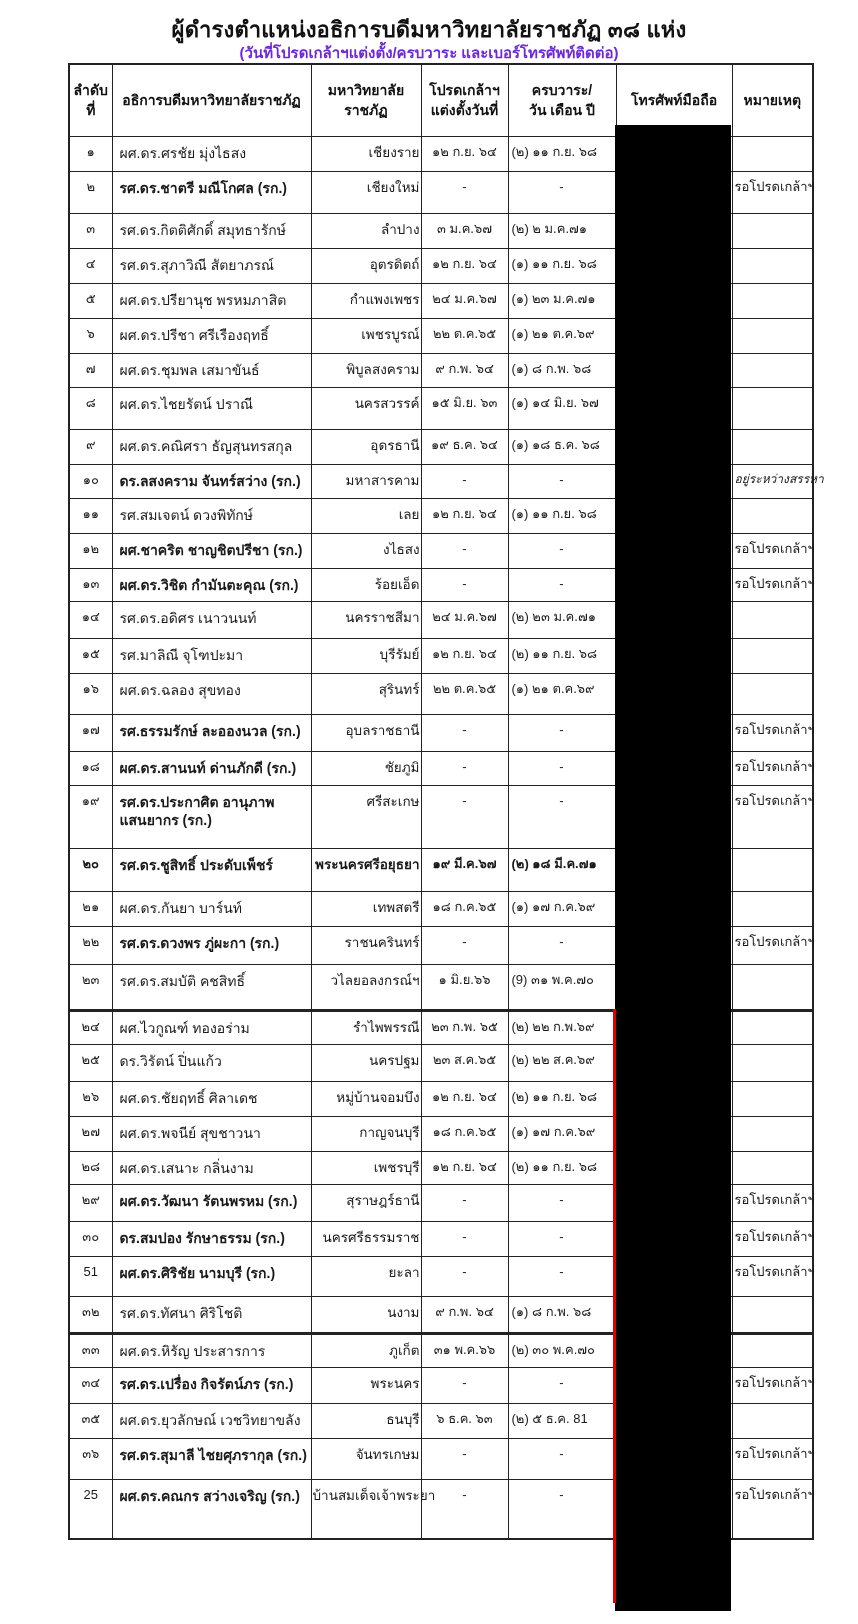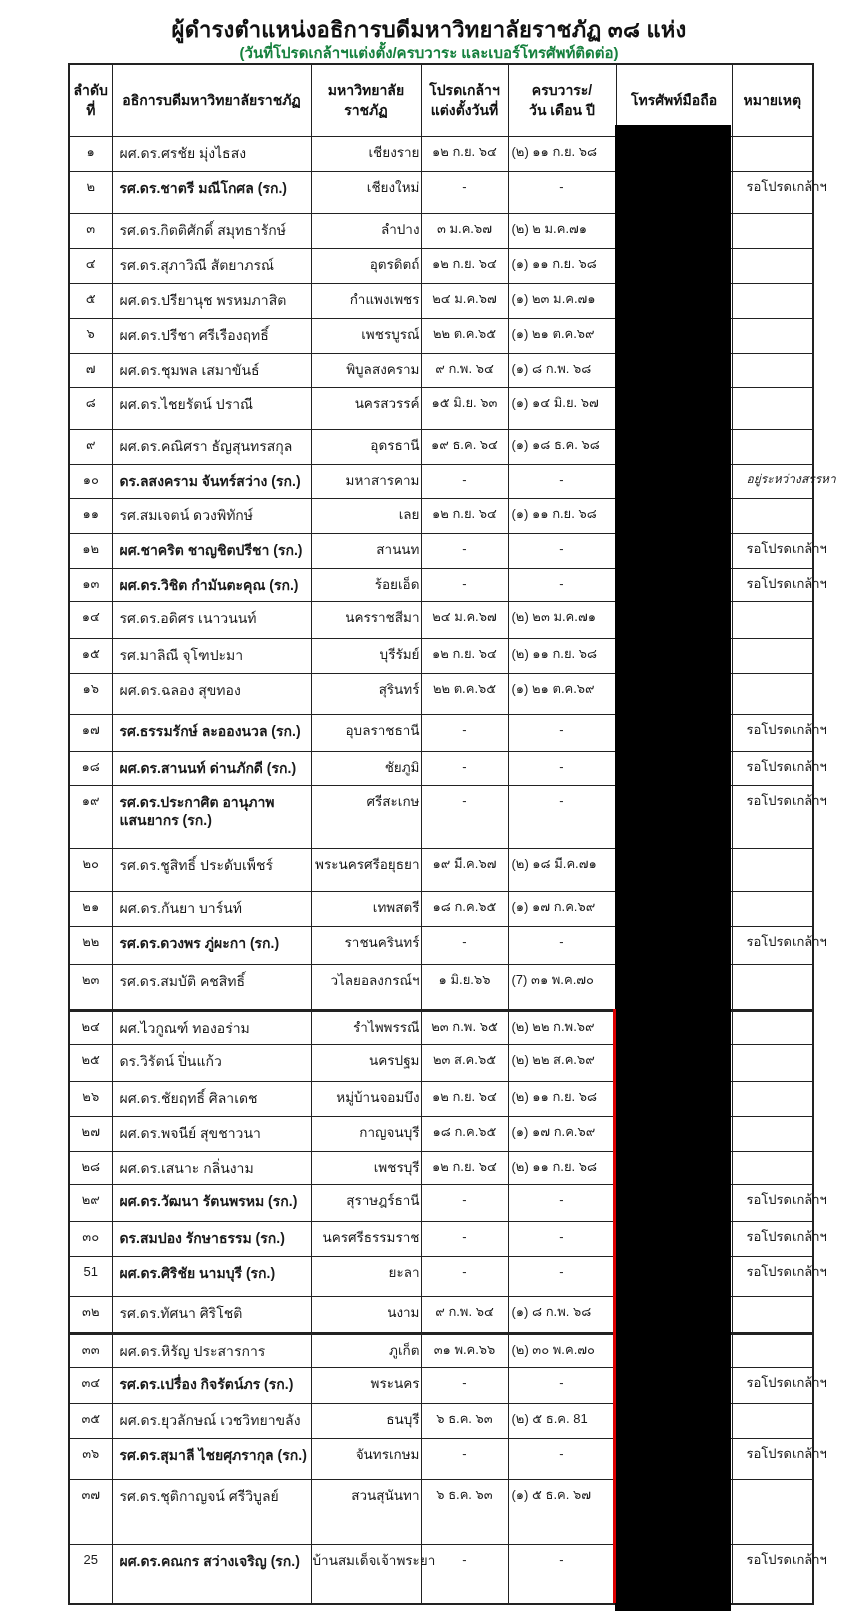--- a/index.html
+++ b/index.html
@@ -8,21 +8,21 @@
     font-family:"Liberation Sans","DejaVu Sans",sans-serif;color:#1a1a1a;
     overflow:hidden;
   }
   .page{position:absolute;inset:0;background:#fff;}
   .doc-title{
     position:absolute;top:12px;left:0;width:858px;text-align:center;
     font-size:22px;font-weight:bold;color:#111;letter-spacing:0.2px;
   }
   .doc-subtitle{
     position:absolute;top:41px;left:0;width:858px;text-align:center;
-    font-size:15px;font-weight:bold;color:#15803d;
+    font-size:15px;font-weight:bold;color:#6d28d9;
   }
   table.roster{
     position:absolute;left:68px;top:63px;width:744px;
     border-collapse:collapse;table-layout:fixed;
   }
   table.roster th,table.roster td{
     border:1px solid #222;vertical-align:top;overflow:visible;
   }
   table.roster{border:2px solid #222;}
   thead tr{height:72px;}
@@ -30,21 +30,21 @@
     font-weight:bold;font-size:14px;text-align:center;vertical-align:middle !important;
     white-space:pre-line;line-height:1.45;padding:2px;color:#111;
   }
   td{font-size:13px;line-height:1.3;padding-top:7px;}
   td.c-no{text-align:center;}
   td.c-name{text-align:left;padding-left:7px;padding-right:3px;font-size:14px;}
   td.c-univ{text-align:right;font-size:13.5px;white-space:nowrap;}
   td.c-app{text-align:center;white-space:nowrap;}
   td.c-term{text-align:left;padding-left:3px;white-space:nowrap;}
   td.c-term.ctr{text-align:center;padding-left:0;}
-  td.c-note{text-align:left;padding-left:14px;white-space:nowrap;}
+  td.c-note{text-align:left;padding-left:2px;white-space:nowrap;}
   td.c-note.italic{font-style:italic;font-size:12px;}
   tr.bold-row td.c-name{font-weight:bold;}
   tr.thick-top td{border-top-width:3px;}
   .redaction-box{
     position:absolute;left:615px;top:125px;width:116px;height:1486px;
     background:#000;z-index:5;
   }
   .red-line{
     position:absolute;left:613px;top:1009px;width:3px;height:594px;
     background:#d00;z-index:6;
@@ -178,21 +178,21 @@
       <td class="c-name">รศ.สมเจตน์  ดวงพิทักษ์</td>
       <td class="c-univ">เลย</td>
       <td class="c-app">๑๒ ก.ย. ๖๔</td>
       <td class="c-term">(๑) ๑๑ ก.ย. ๖๘</td>
       <td class="c-phone"></td>
       <td class="c-note"></td>
     </tr>
         <tr class="bold-row" style="height: 35px;">
       <td class="c-no">๑๒</td>
       <td class="c-name">ผศ.ชาคริต  ชาญชิตปรีชา (รก.)</td>
-      <td class="c-univ">สานนท</td>
+      <td class="c-univ">งไธสง</td>
       <td class="c-app">-</td>
       <td class="c-term ctr">-</td>
       <td class="c-phone"></td>
       <td class="c-note">รอโปรดเกล้าฯ</td>
     </tr>
         <tr class="bold-row" style="height: 33px;">
       <td class="c-no">๑๓</td>
       <td class="c-name">ผศ.ดร.วิชิต กำมันตะคุณ (รก.)</td>
       <td class="c-univ">ร้อยเอ็ด</td>
       <td class="c-app">-</td>
@@ -247,21 +247,21 @@
     </tr>
         <tr class="bold-row" style="height: 63px;">
       <td class="c-no">๑๙</td>
       <td class="c-name">รศ.ดร.ประกาศิต  อานุภาพแสนยากร (รก.)</td>
       <td class="c-univ">ศรีสะเกษ</td>
       <td class="c-app">-</td>
       <td class="c-term ctr">-</td>
       <td class="c-phone"></td>
       <td class="c-note">รอโปรดเกล้าฯ</td>
     </tr>
-        <tr style="height: 43px;">
+        <tr style="height: 43px; font-weight: bold;">
       <td class="c-no">๒๐</td>
       <td class="c-name">รศ.ดร.ชูสิทธิ์  ประดับเพ็ชร์</td>
       <td class="c-univ">พระนครศรีอยุธยา</td>
       <td class="c-app">๑๙ มี.ค.๖๗</td>
       <td class="c-term">(๒) ๑๘ มี.ค.๗๑</td>
       <td class="c-phone"></td>
       <td class="c-note"></td>
     </tr>
         <tr style="height: 35px;">
       <td class="c-no">๒๑</td>
@@ -279,21 +279,21 @@
       <td class="c-app">-</td>
       <td class="c-term ctr">-</td>
       <td class="c-phone"></td>
       <td class="c-note">รอโปรดเกล้าฯ</td>
     </tr>
         <tr style="height: 46px;">
       <td class="c-no">๒๓</td>
       <td class="c-name">รศ.ดร.สมบัติ  คชสิทธิ์</td>
       <td class="c-univ">วไลยอลงกรณ์ฯ</td>
       <td class="c-app">๑ มิ.ย.๖๖</td>
-      <td class="c-term">(7) ๓๑ พ.ค.๗๐</td>
+      <td class="c-term">(9) ๓๑ พ.ค.๗๐</td>
       <td class="c-phone"></td>
       <td class="c-note"></td>
     </tr>
         <tr class="thick-top" style="height: 34px;">
       <td class="c-no">๒๔</td>
       <td class="c-name">ผศ.ไวกูณฑ์  ทองอร่าม</td>
       <td class="c-univ">รำไพพรรณี</td>
       <td class="c-app">๒๓ ก.พ. ๖๕</td>
       <td class="c-term">(๒) ๒๒ ก.พ.๖๙</td>
       <td class="c-phone"></td>
@@ -400,29 +400,20 @@
     </tr>
         <tr class="bold-row" style="height: 41px; margin-top: 30px;">
       <td class="c-no">๓๖</td>
       <td class="c-name">รศ.ดร.สุมาลี  ไชยศุภรากุล (รก.)</td>
       <td class="c-univ">จันทรเกษม</td>
       <td class="c-app">-</td>
       <td class="c-term ctr">-</td>
       <td class="c-phone"></td>
       <td class="c-note">รอโปรดเกล้าฯ</td>
     </tr>
-        <tr style="height: 65px;">
-      <td class="c-no">๓๗</td>
-      <td class="c-name">รศ.ดร.ชุติกาญจน์ ศรีวิบูลย์</td>
-      <td class="c-univ">สวนสุนันทา</td>
-      <td class="c-app">๖ ธ.ค. ๖๓</td>
-      <td class="c-term">(๑) ๕ ธ.ค. ๖๗</td>
-      <td class="c-phone"></td>
-      <td class="c-note"></td>
-    </tr>
         <tr class="bold-row" style="height: 60px;">
       <td class="c-no">25</td>
       <td class="c-name">ผศ.ดร.คณกร  สว่างเจริญ (รก.)</td>
       <td class="c-univ">บ้านสมเด็จเจ้าพระยา</td>
       <td class="c-app">-</td>
       <td class="c-term ctr">-</td>
       <td class="c-phone"></td>
       <td class="c-note">รอโปรดเกล้าฯ</td>
     </tr>
       </tbody>

